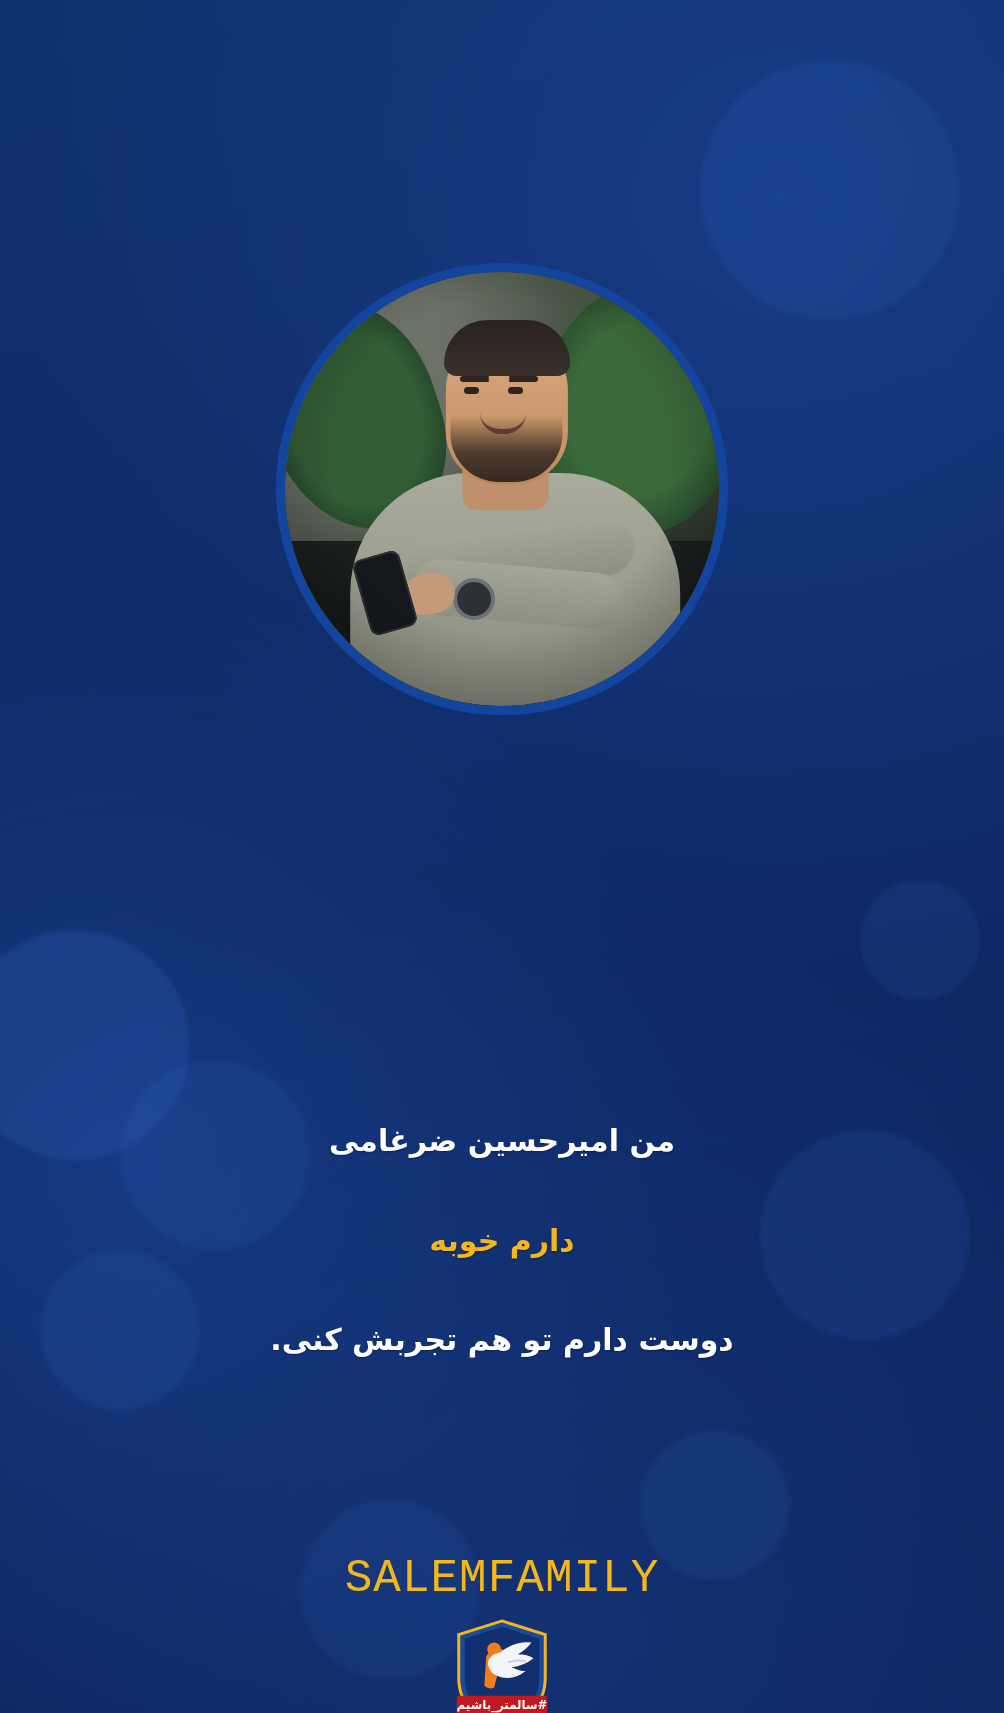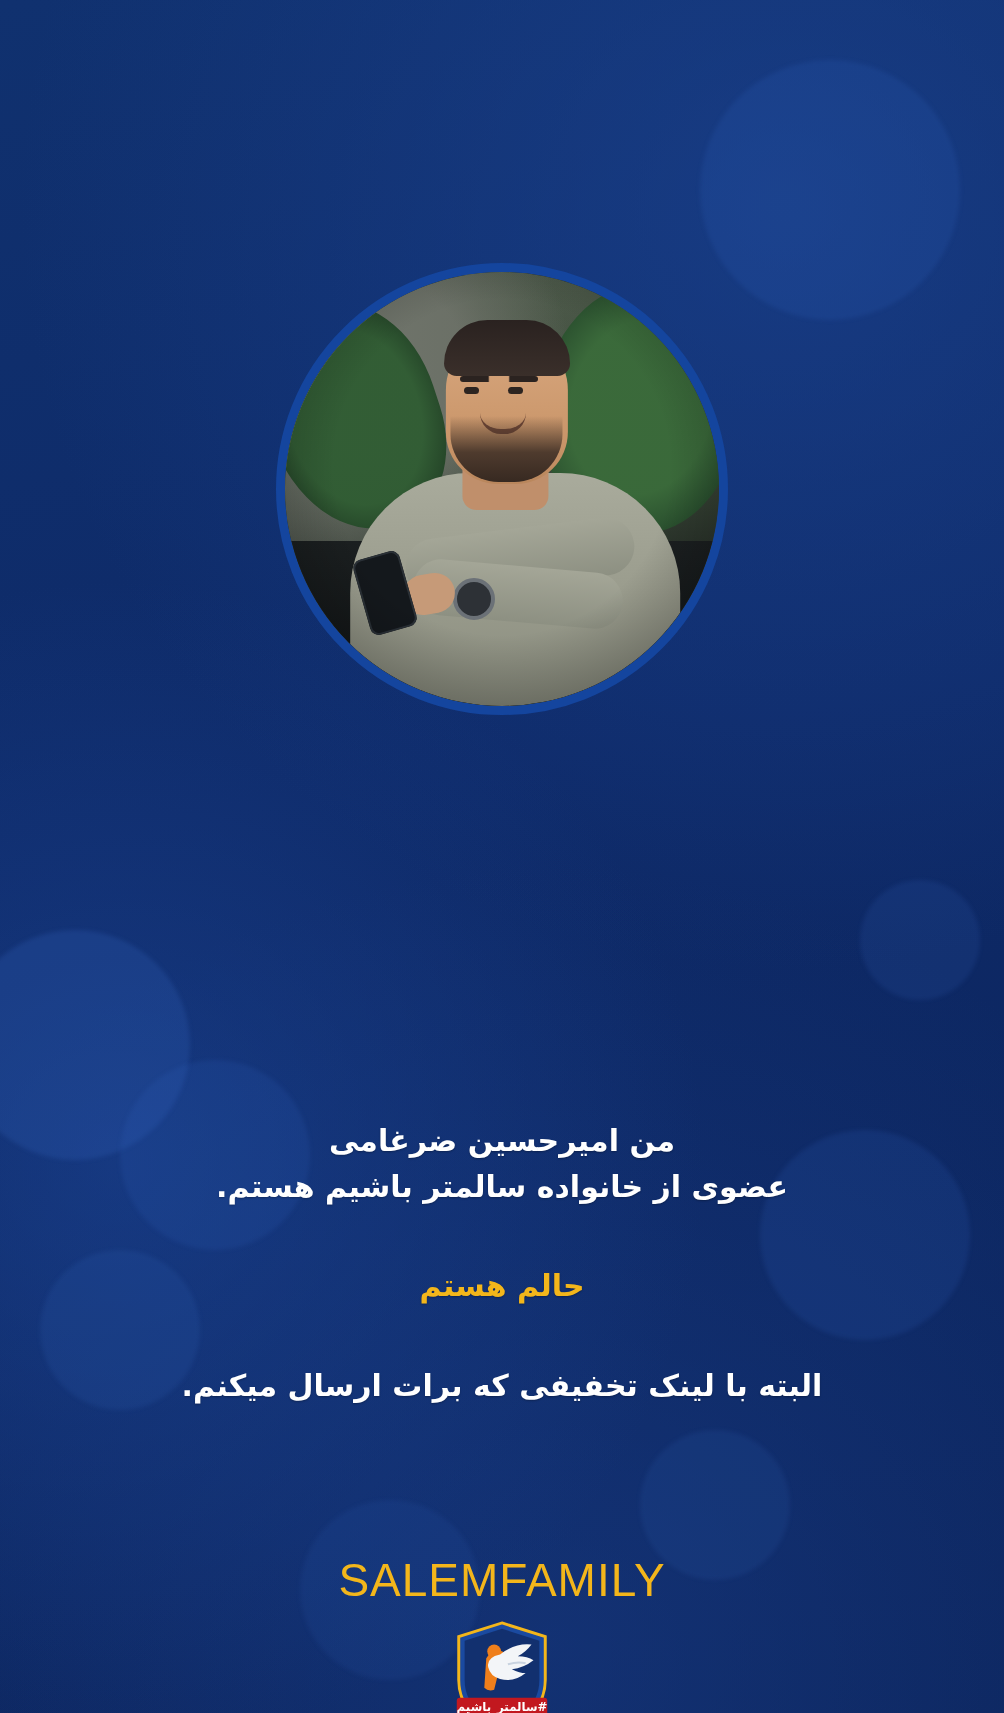--- a/index.html
+++ b/index.html
@@ -218,21 +218,21 @@
 
   
   .brand {
     position: absolute;
     left: 0; right: 0;
     top: 1553px;
     text-align: center;
   }
   .brand-name {
     color: #f3b61b;
-    font-family: Liberation Sans, sans-serif;
+    font-family: Liberation Mono, monospace;
     font-size: 46px;
     letter-spacing: 1px;
     font-weight: 400;
     direction: ltr;
   }
 
   .logo {
     margin: 12px auto 0;
     width: 118px;
     height: 118px;
@@ -283,29 +283,28 @@
         <div class="ph-hand"></div>
         <div class="ph-phone"></div>
         <div class="ph-vignette"></div>
       </div>
       <span class="sr">young man with short dark hair and beard, wearing a sage green sweatshirt, arms crossed, seated indoors with plants behind</span>
     </div>
   </div>
 
   <div class="text-block">
     <div class="line">من امیرحسین ضرغامی</div>
-    <div class="line">عضوی از خانواده سالمتر باشیم هستم.</div>
 
     <div class="gap-md"></div>
 
-    <div class="line gold">حالم هستم</div>
+    <div class="line gold">دارم خوبه</div>
 
     <div class="gap-md"></div>
 
-    <div class="line">البته با لینک تخفیفی که برات ارسال میکنم.</div>
+    <div class="line">دوست دارم تو هم تجربش کنی.</div>
   </div>
 
   <div class="brand">
     <div class="brand-name">SALEMFAMILY</div>
 
     <div class="logo">
       <svg viewBox="0 0 120 120" width="118" height="118" aria-hidden="true">
 
         <path d="M60 4 L104 18 L104 62 C104 90 84 106 60 116 C36 106 16 90 16 62 L16 18 Z" fill="#1a4aa0" stroke="#f3b61b" stroke-width="3"></path>
         <path d="M60 10 L98 22 L98 62 C98 86 81 100 60 109 C39 100 22 86 22 62 L22 22 Z" fill="#12306f"></path>

